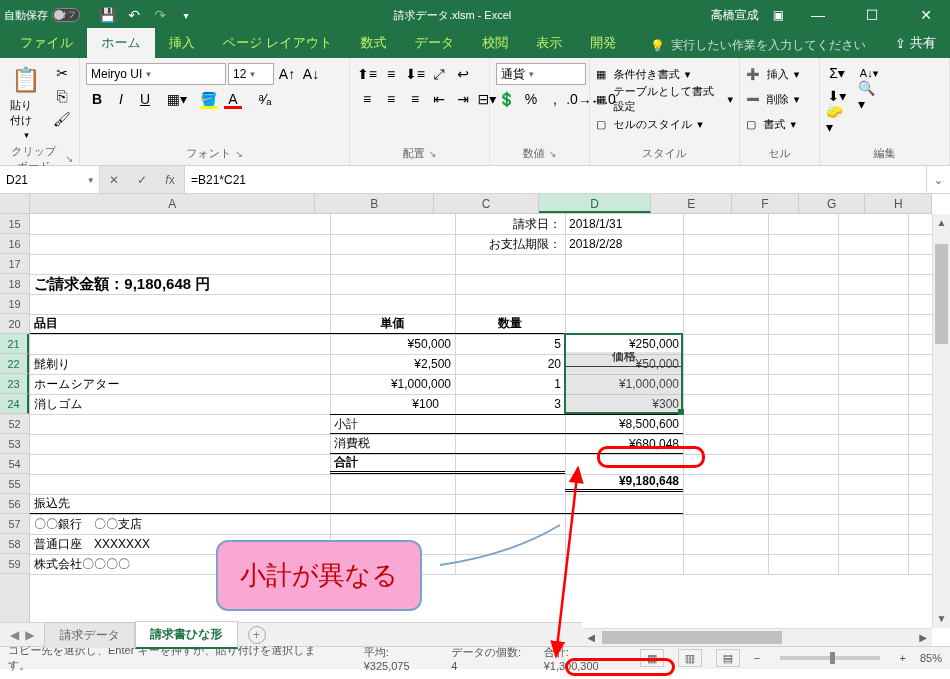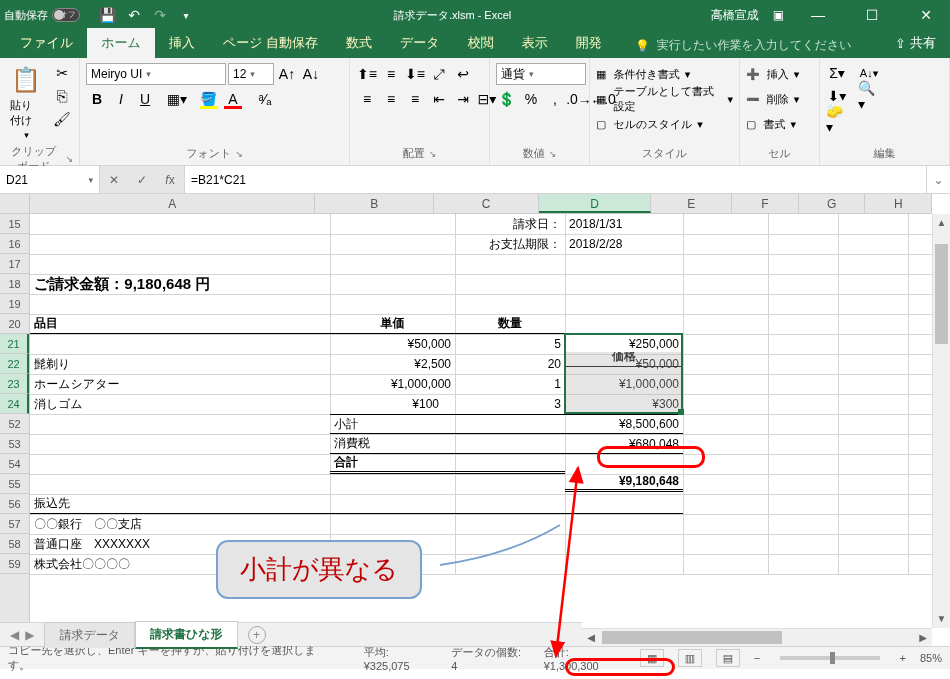--- a/index.html
+++ b/index.html
@@ -13,21 +13,21 @@
 .toggle::after { content: ""; width: 10px; height: 10px; background: #ccc; border-radius: 50%; position: absolute; top: 1px; left: 1px; }
 .of-txt { font-size: 9px; color: #ccc; }
 .qat { display: flex; gap: 10px; margin-left: 12px; align-items: center; }
 .qat .qicon { width: 16px; height: 16px; display: flex; align-items: center; justify-content: center; font-size: 14px; }
 .titlebar .center { flex: 1; text-align: center; font-size: 11px; }
 .titlebar .right { display: flex; align-items: center; gap: 14px; }
 .winbtn { width: 40px; height: 30px; display: flex; align-items: center; justify-content: center; font-size: 14px; }
 
 
 .ribbon-tabs { height: 28px; background: #217346; display: flex; align-items: flex-end; padding-left: 6px; }
-.rtab { padding: 6px 14px; color: #fef9c3; font-size: 13px; cursor: pointer; }
+.rtab { padding: 6px 14px; color: #bef264; font-size: 13px; cursor: pointer; }
 .rtab.active { background: #f3f3f3; color: #217346; }
 .tellme { margin-left: 20px; display: flex; align-items: center; gap: 6px; color: #c5e0d0; font-size: 12px; padding-bottom: 4px; }
 .ribbon-tabs .spacer { flex: 1; }
 .share { color: #fff; padding: 6px 14px; font-size: 13px; display: flex; align-items: center; gap: 4px; }
 
 
 .ribbon { height: 108px; background: #f3f3f3; border-bottom: 1px solid #d4d4d4; display: flex; }
 .rgroup { border-right: 1px solid #e1e1e1; padding: 4px 6px 2px; display: flex; flex-direction: column; justify-content: space-between; }
 .rgroup-label { text-align: center; font-size: 11px; color: #666; padding: 2px 0; display:flex; justify-content:center; gap:4px; align-items:center;}
 .rgroup-body { flex: 1; display: flex; align-items: flex-start; gap: 4px; }
@@ -87,21 +87,21 @@
 
 
 .statusbar { height: 23px; background: #f3f3f3; border-top: 1px solid #d4d4d4; display: flex; align-items: center; padding: 0 8px; font-size: 11px; color: #555; gap: 14px; }
 .statusbar .spacer { flex: 1; }
 .viewbtn { width: 24px; height: 18px; border: 1px solid #ccc; display:flex; align-items:center; justify-content:center; font-size:11px;}
 .zslider { width: 100px; height: 4px; background: #ccc; position: relative; margin: 0 6px;}
 .zslider::after { content:""; position:absolute; left:50%; top:-4px; width:5px; height:12px; background:#888;}
 
 
 .redbox { position: absolute; border: 3px solid #ff0000; border-radius: 10px; pointer-events: none; }
-.callout { position: absolute; background: #e5e5e5; border: 2px solid #7aa2cf; border-radius: 12px; padding: 10px 22px; font-size: 26px; color: #c00000; }
+.callout { position: absolute; background: #f9a8d4; border: 2px solid #7aa2cf; border-radius: 12px; padding: 16px 22px; font-size: 26px; color: #c00000; }
 svg.arrow { position: absolute; pointer-events: none; overflow: visible; }
 </style>
 </head>
 <body>
 
 <div class="titlebar">
   <div class="left">
     <div class="autosave">
       <span>自動保存</span>
       <span class="toggle">
@@ -122,21 +122,21 @@
     <span class="winbtn">—</span>
     <span class="winbtn">☐</span>
     <span class="winbtn close">✕</span>
   </div>
 </div>
 
 <div class="ribbon-tabs">
   <div class="rtab">ファイル</div>
   <div class="rtab active">ホーム</div>
   <div class="rtab">挿入</div>
-  <div class="rtab">ページ 自動保存</div>
+  <div class="rtab">ページ レイアウト</div>
   <div class="rtab">数式</div>
   <div class="rtab">データ</div>
   <div class="rtab">校閲</div>
   <div class="rtab">表示</div>
   <div class="rtab">開発</div>
   <div class="tellme">
     <span>💡</span>
     <span>実行したい作業を入力してください</span>
   </div>
   <div class="spacer"></div>

